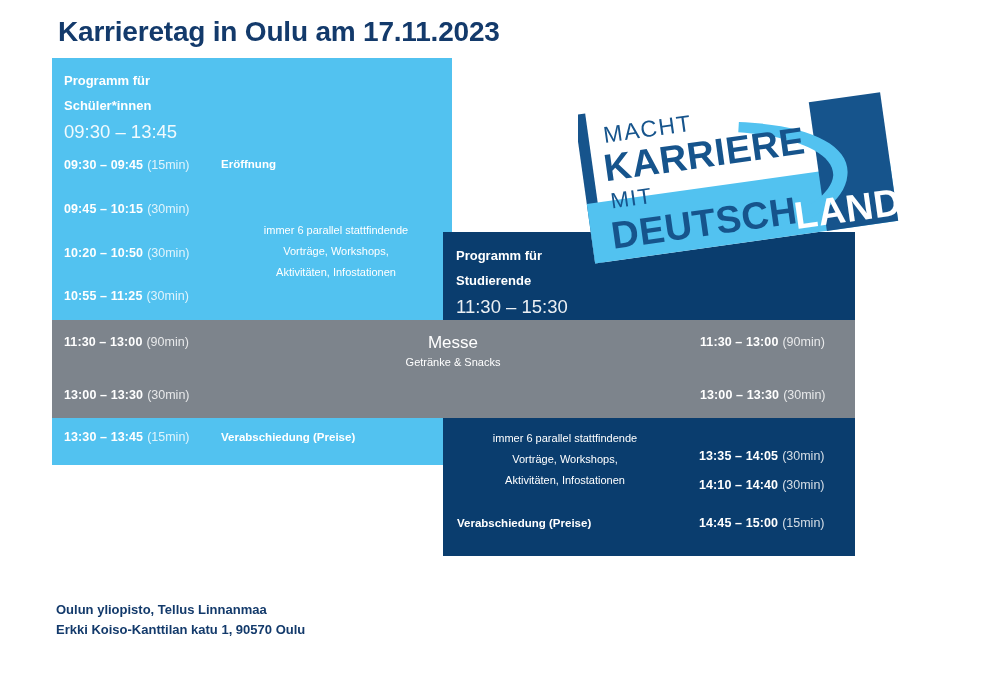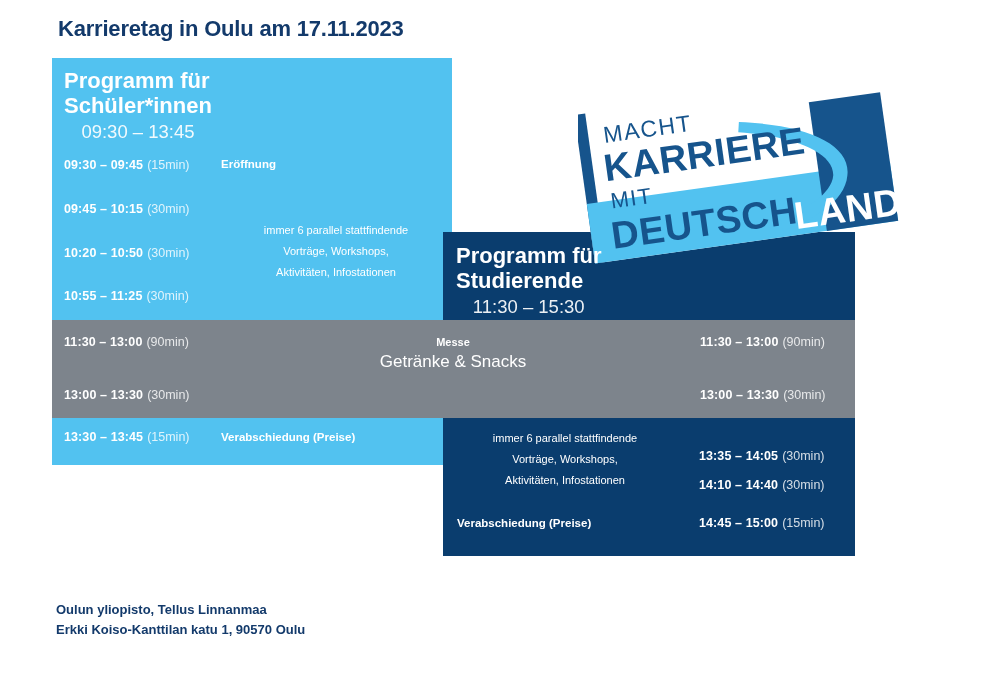--- a/index.html
+++ b/index.html
@@ -8,21 +8,21 @@
     background:#ffffff;
     font-family:"Liberation Sans", sans-serif;
     overflow:hidden;
     position:relative;
   }
   .poster{position:relative;width:983px;height:695px;}
 
   
   #page-title{
     position:absolute;left:58px;top:16px;
-    font-size:22px;font-weight:bold;color:#133A6B;
+    font-size:28px;font-weight:bold;color:#133A6B;
     letter-spacing:-0.2px;white-space:nowrap;
   }
 
   
   .panel{position:absolute;box-sizing:border-box;}
 
   #students-panel{
     left:52px;top:58px;width:400px;height:407px;
     background:#52C2F0;
   }
@@ -38,21 +38,21 @@
   #messe-band{
     left:52px;top:320px;width:803px;height:98px;
     background:#7D848C;
   }
 
   
   .panel-heading{
     position:absolute;color:#ffffff;
   }
   .panel-heading .ph-line{
-    font-size:22px;font-weight:bold;line-height:25px;
+    font-size:13px;font-weight:bold;line-height:25px;
     white-space:nowrap;
   }
   .panel-heading .ph-time{
     font-size:18.5px;font-weight:normal;line-height:27px;
     color:#ffffff;opacity:.92;white-space:nowrap;text-align:center;
   }
   #students-heading{left:64px;top:68px;}
   #graduates-heading{left:456px;top:243px;}
 
   
@@ -69,22 +69,22 @@
 
   
   .parallel-block{
     position:absolute;color:#ffffff;font-size:11px;line-height:21px;
     text-align:center;
   }
   .band-center{
     position:absolute;text-align:center;color:#ffffff;
   }
   #messe-center{left:253px;top:332px;width:400px;}
-  #messe-center .big{font-size:11px;font-weight:bold;line-height:21px;}
-  #messe-center .sub{font-size:17px;font-weight:normal;line-height:18px;}
+  #messe-center .big{font-size:17px;font-weight:normal;line-height:21px;}
+  #messe-center .sub{font-size:11px;font-weight:normal;line-height:18px;}
   #speaker-center{left:253px;top:384px;width:400px;}
   #speaker-center .big{font-size:16.5px;font-weight:bold;line-height:21px;}
 
   
   #address{
     position:absolute;left:56px;top:600px;
     color:#133A6B;font-size:13px;font-weight:bold;line-height:20px;
   }
 
   

